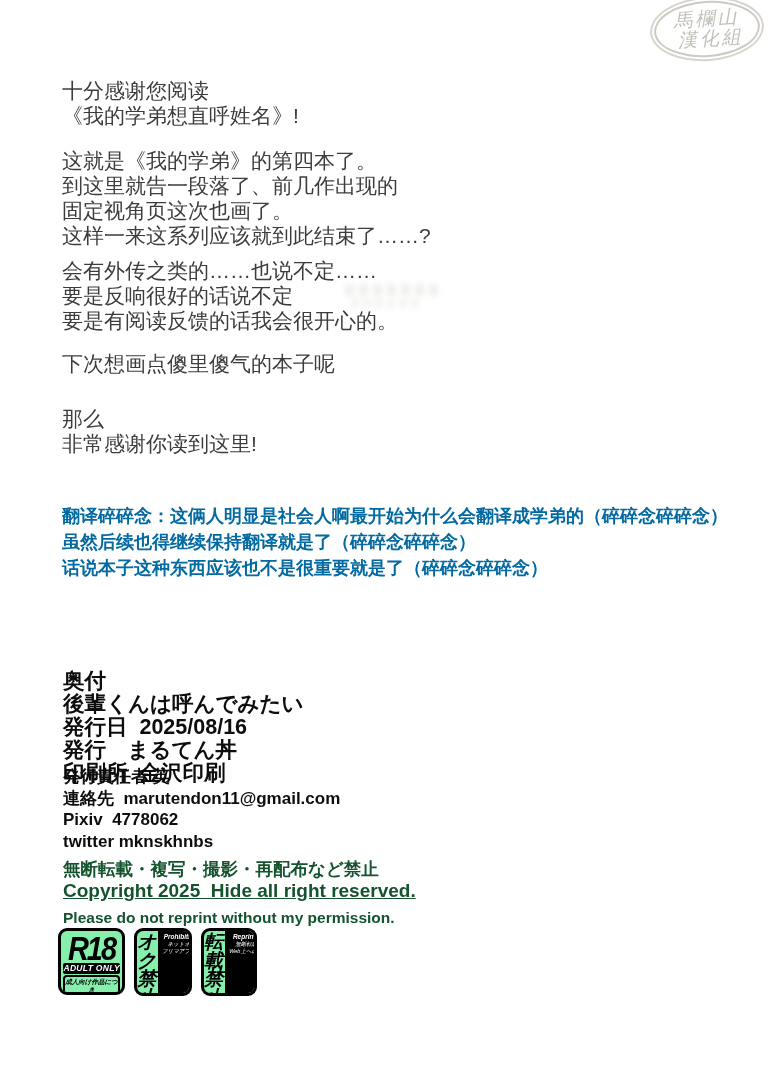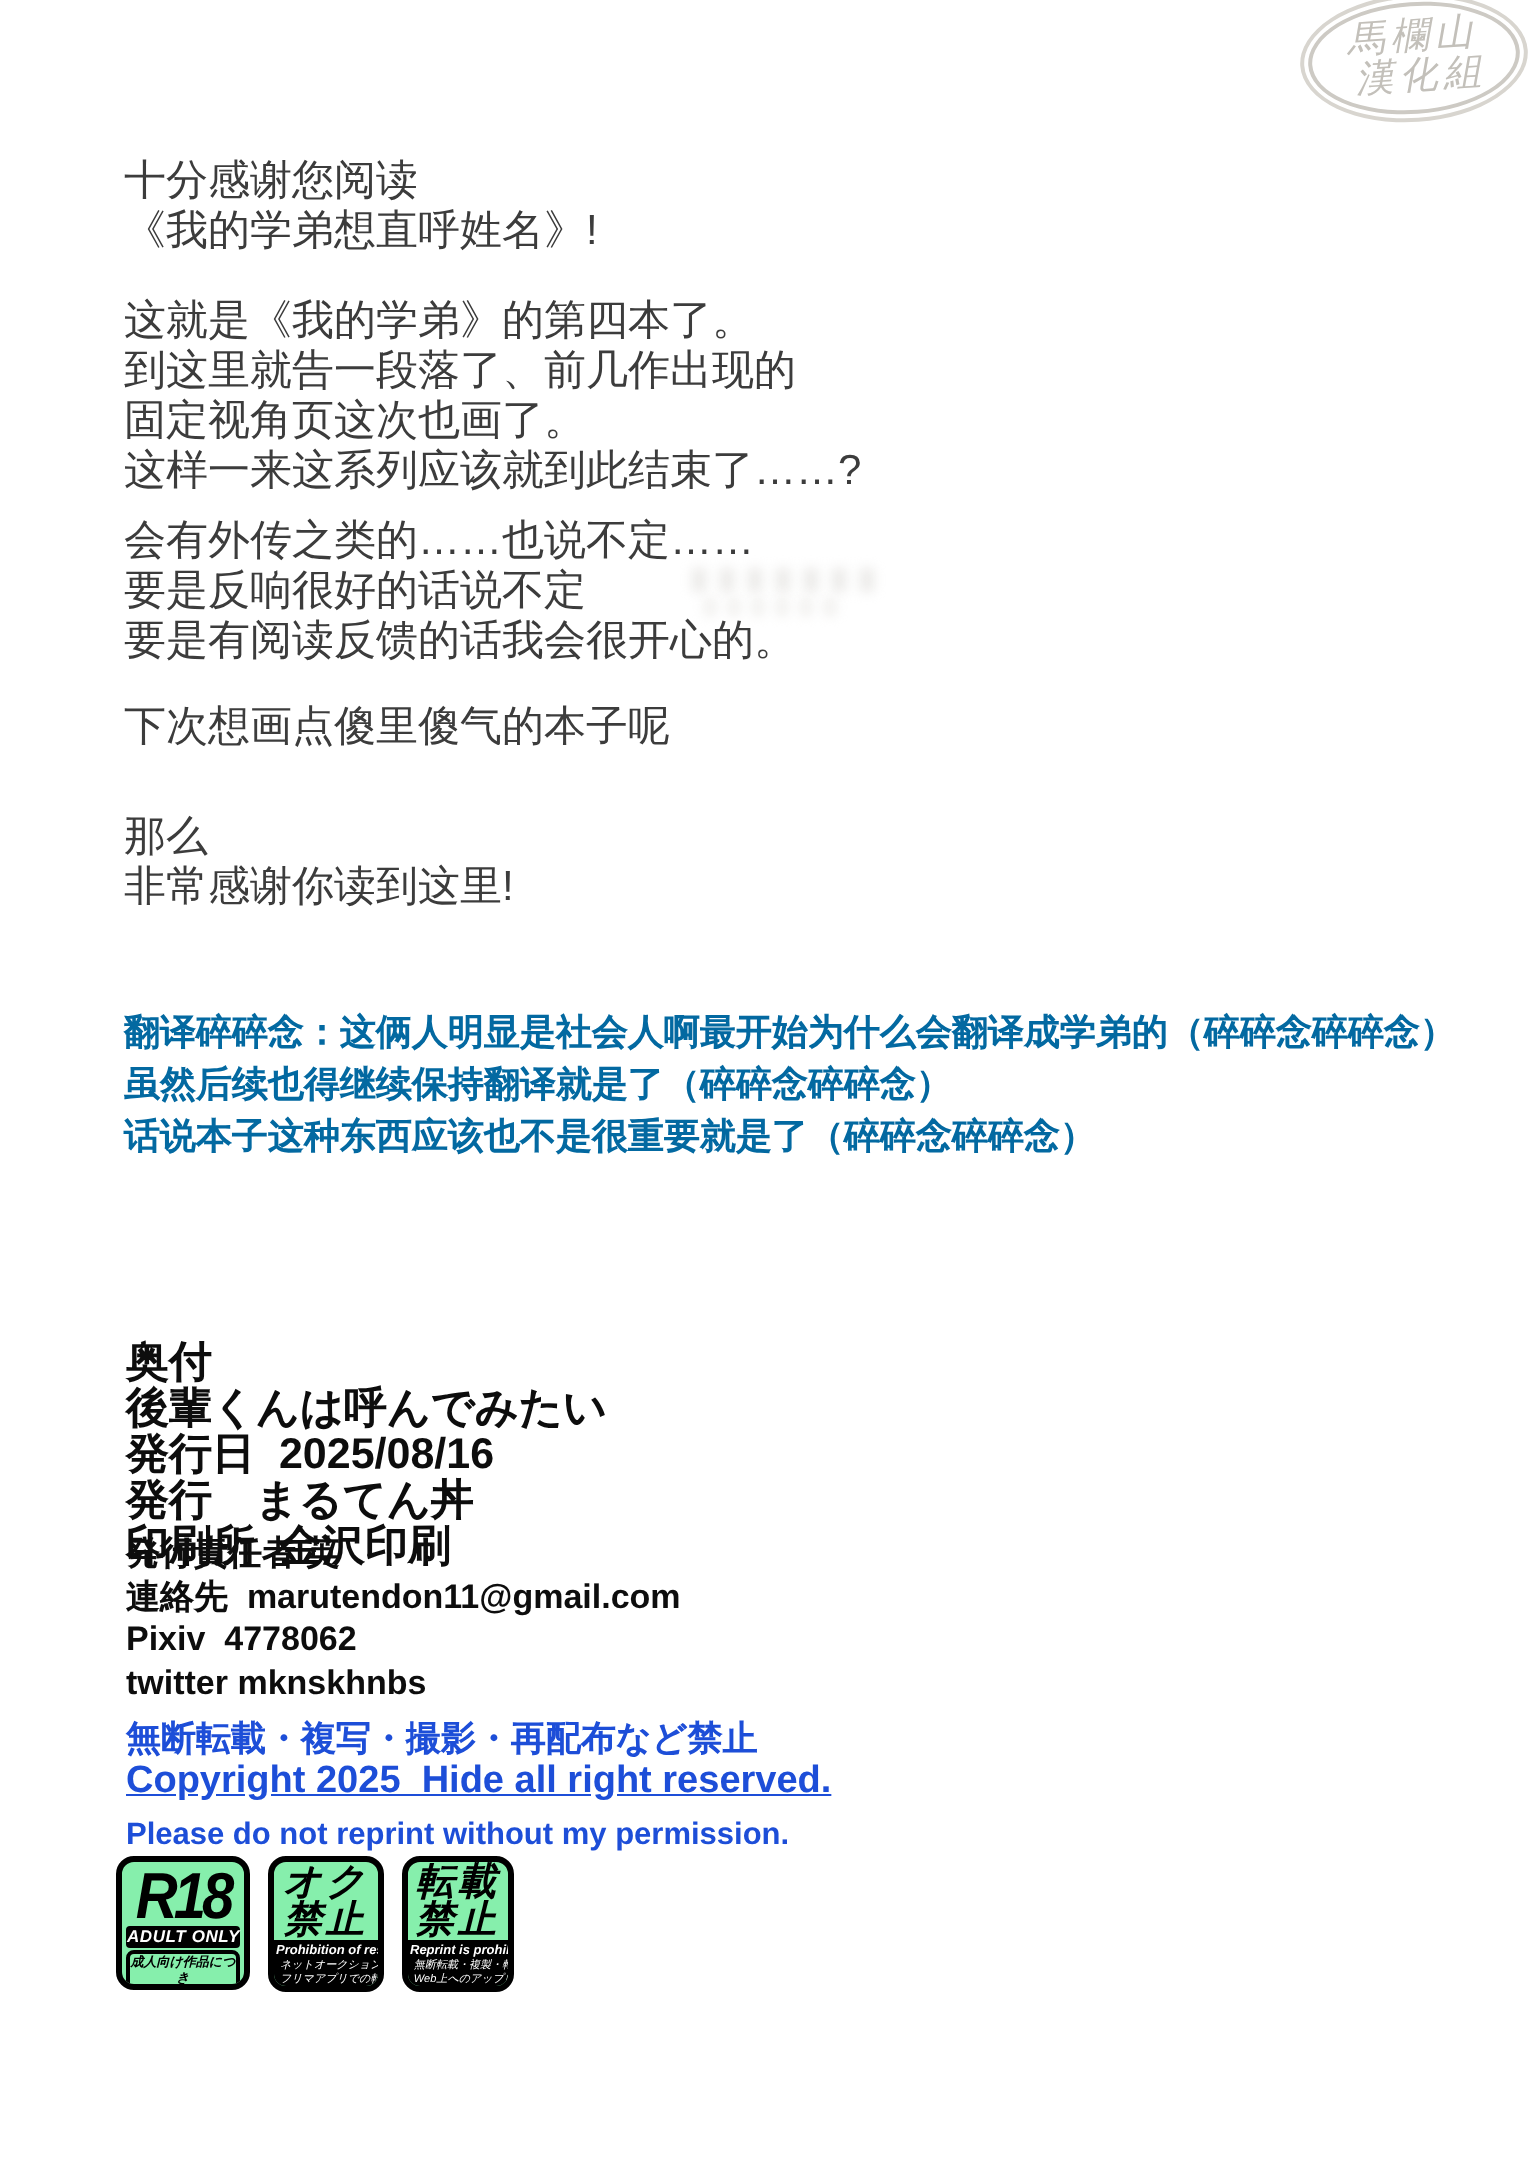--- a/index.html
+++ b/index.html
@@ -40,36 +40,36 @@
   
   .notes{position:absolute;left:62px;top:503px;font-size:18px;font-weight:bold;color:#0369a1;line-height:26px;}
 
   
   .colophon{position:absolute;left:63px;top:670px;font-size:21.5px;font-weight:bold;color:#0d0d0d;line-height:23px;}
 
   
   .contact{position:absolute;left:63px;top:766px;font-size:17px;font-weight:bold;color:#0d0d0d;line-height:21.5px;}
 
   
-  .copyright{position:absolute;left:63px;top:858px;color:#1d4ed8;}
+  .copyright{position:absolute;left:63px;top:858px;color:#14532d;}
   .copyright .jp{font-size:17.5px;font-weight:bold;line-height:22px;}
   .copyright .en{font-size:19px;font-weight:bold;line-height:22px;text-decoration:underline;}
   .copyright .request{font-size:15.5px;font-weight:bold;margin-top:7px;}
 
   
   .badges{position:absolute;left:58px;top:928px;display:flex;gap:9px;align-items:flex-start;}
   .badge{border:3px solid #000;border-radius:9px;background:#86efac;box-sizing:border-box;overflow:hidden;color:#000;font-style:italic;}
   .badge-r18{width:67px;height:67px;display:flex;flex-direction:column;padding:1px;}
   .r18-big{font-weight:bold;font-size:29px;line-height:30px;text-align:center;letter-spacing:-2px;
     transform:scaleY(1.12);transform-origin:top center;}
   .r18-bar{background:#000;color:#fff;font-size:8.5px;font-weight:bold;text-align:right;
     height:11px;line-height:11px;border-radius:2px;margin:1px 1px 0;letter-spacing:.3px;}
   .r18-box{border:2px solid #000;border-radius:4px;margin:1px 1px 0;font-size:6.5px;font-weight:bold;
     text-align:center;line-height:8px;padding:1px 0;}
-  .badge-tall{width:58px;height:68px;display:flex;flex-direction:column;}
+  .badge-tall{width:58px;height:68px;display:flex;flex-direction:row;}
   .tall-big{flex:1;font-weight:bold;font-size:19px;line-height:18.5px;text-align:center;
     letter-spacing:2px;padding-top:2px;}
   .tall-black{background:#000;color:#fff;text-align:center;padding:2px 1px 3px;}
   .tall-en{font-size:6.5px;font-weight:bold;line-height:8px;white-space:nowrap;}
   .tall-small{font-size:6px;line-height:7px;white-space:nowrap;transform:scale(.92);transform-origin:center;}
 </style>
 </head>
 <body>
 
 <div class="watermark">

